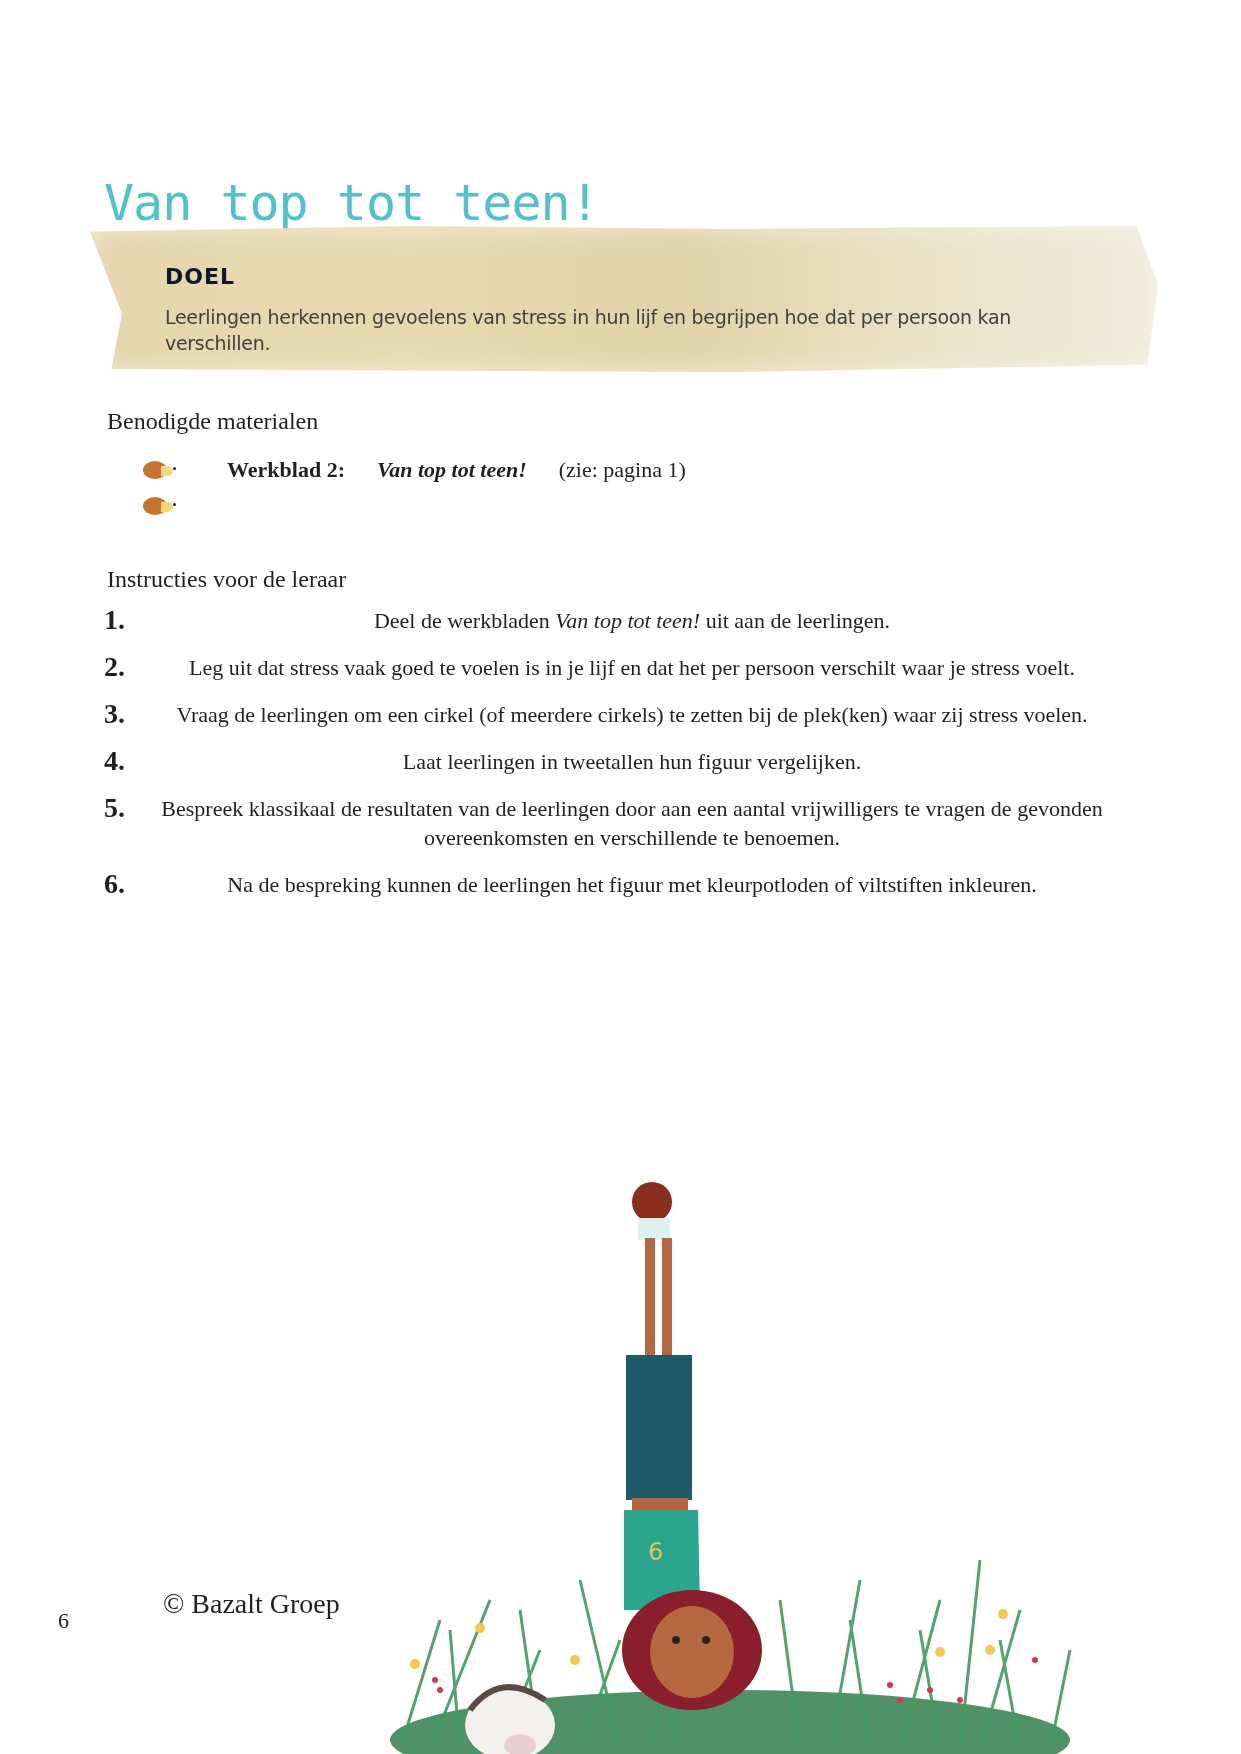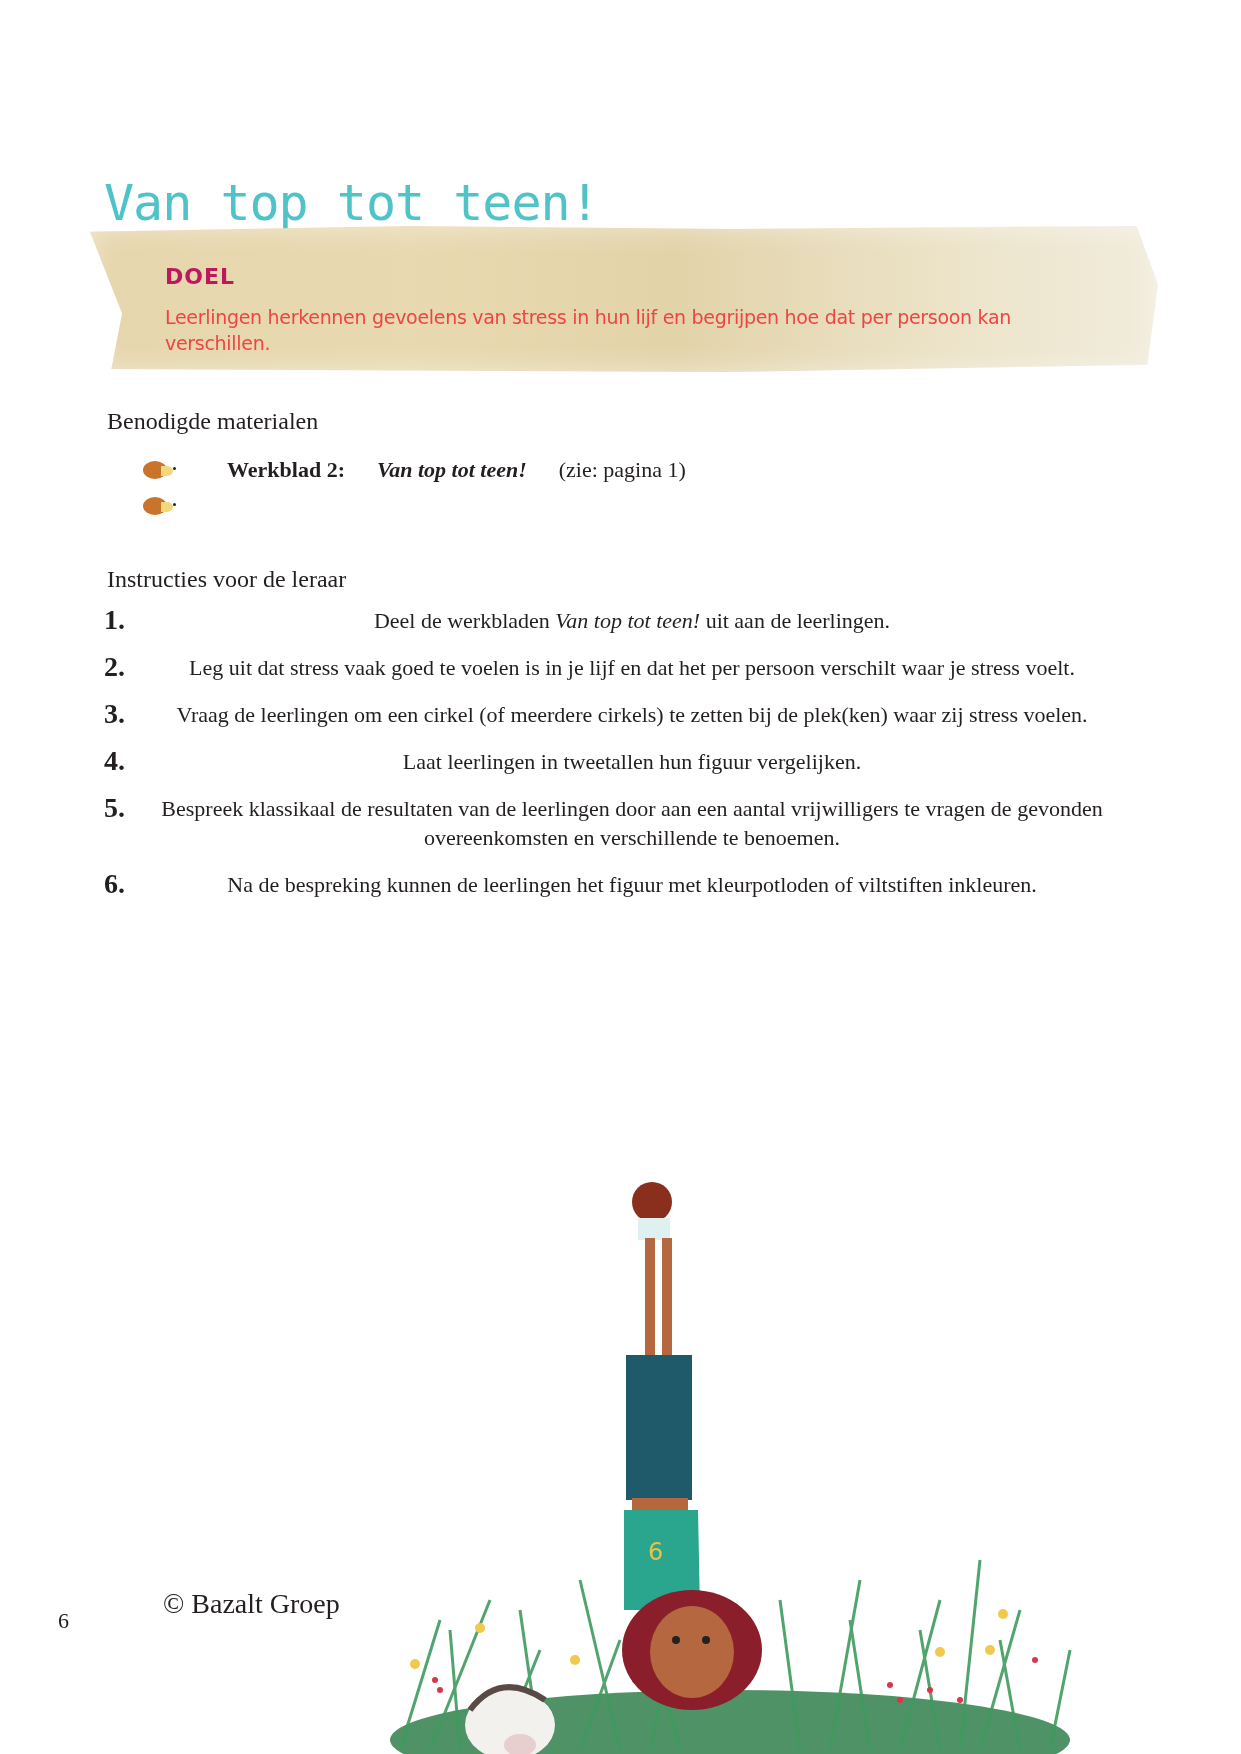--- a/index.html
+++ b/index.html
@@ -4,22 +4,22 @@
 <style>
   html, body { margin: 0; padding: 0; background: #ffffff; }
   body { width: 1241px; height: 1754px; position: relative; overflow: hidden; font-family: "Liberation Serif", serif; color: #231f20; }
 
   .title { position: absolute; left: 104px; top: 140px; font-family: "DejaVu Sans Mono", monospace; font-size: 50px; color: #4fc3c8; letter-spacing: -1px; font-weight: normal; }
 
   .doel-box { position: absolute; left: 90px; top: 226px; width: 1068px; height: 146px;
     background: linear-gradient(90deg, #e6d6ad 0%, #e8d9b0 30%, #e2d3a9 55%, #ece3c8 80%, #f1ecdc 100%);
     clip-path: polygon(0% 4%, 30% 0%, 60% 2%, 98% 0%, 100% 40%, 99% 95%, 60% 100%, 2% 98%, 3% 60%);
     box-shadow: inset 0 0 30px rgba(255,255,255,0.5); }
-  .doel-label { position: absolute; left: 165px; top: 264px; font-family: "DejaVu Sans", sans-serif; font-weight: bold; font-size: 22px; letter-spacing: 1px; color: #be185d; }
-  .doel-text { position: absolute; left: 165px; top: 304px; width: 930px; font-family: "DejaVu Sans", sans-serif; font-size: 19px; line-height: 26px; color: #ef4444; letter-spacing: -0.3px; }
+  .doel-label { position: absolute; left: 165px; top: 264px; font-family: "DejaVu Sans", sans-serif; font-weight: bold; font-size: 22px; letter-spacing: 1px; color: #0f172a; }
+  .doel-text { position: absolute; left: 165px; top: 304px; width: 930px; font-family: "DejaVu Sans", sans-serif; font-size: 19px; line-height: 26px; color: #404040; letter-spacing: -0.3px; }
 
   .h2 { position: absolute; left: 107px; font-weight: normal; font-size: 24px; }
   .mat-list { position: absolute; left: 143px; top: 452px; list-style: none; margin: 0; padding: 0; }
   .mat-list li { height: 36px; display: flex; align-items: center; font-size: 22px; gap: 32px; }
   .hedgehog { width: 34px; height: 22px; margin-right: 18px; position: relative; }
   .hedgehog .body { position: absolute; left: 0; top: 2px; width: 24px; height: 18px; border-radius: 50%; background: #c8742a; }
   .hedgehog .face { position: absolute; left: 18px; top: 7px; width: 12px; height: 10px; background: #f2d77c; border-radius: 0 60% 60% 0; }
   .hedgehog .nose { position: absolute; left: 30px; top: 8px; width: 3px; height: 3px; background: #222; border-radius: 50%; }
   .bold { font-weight: bold; }
   .ital { font-style: italic; }

